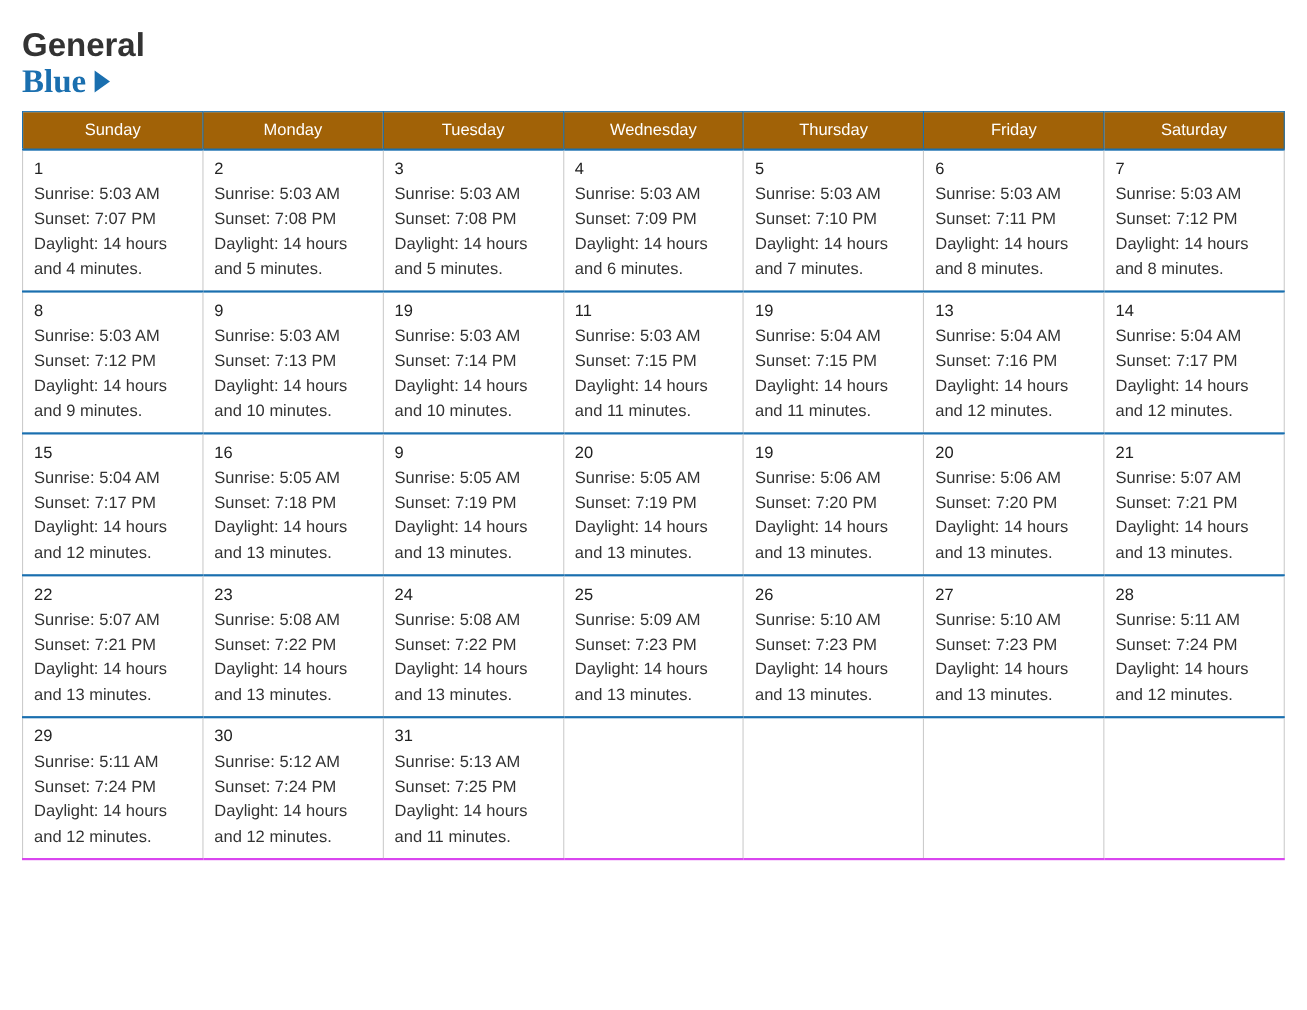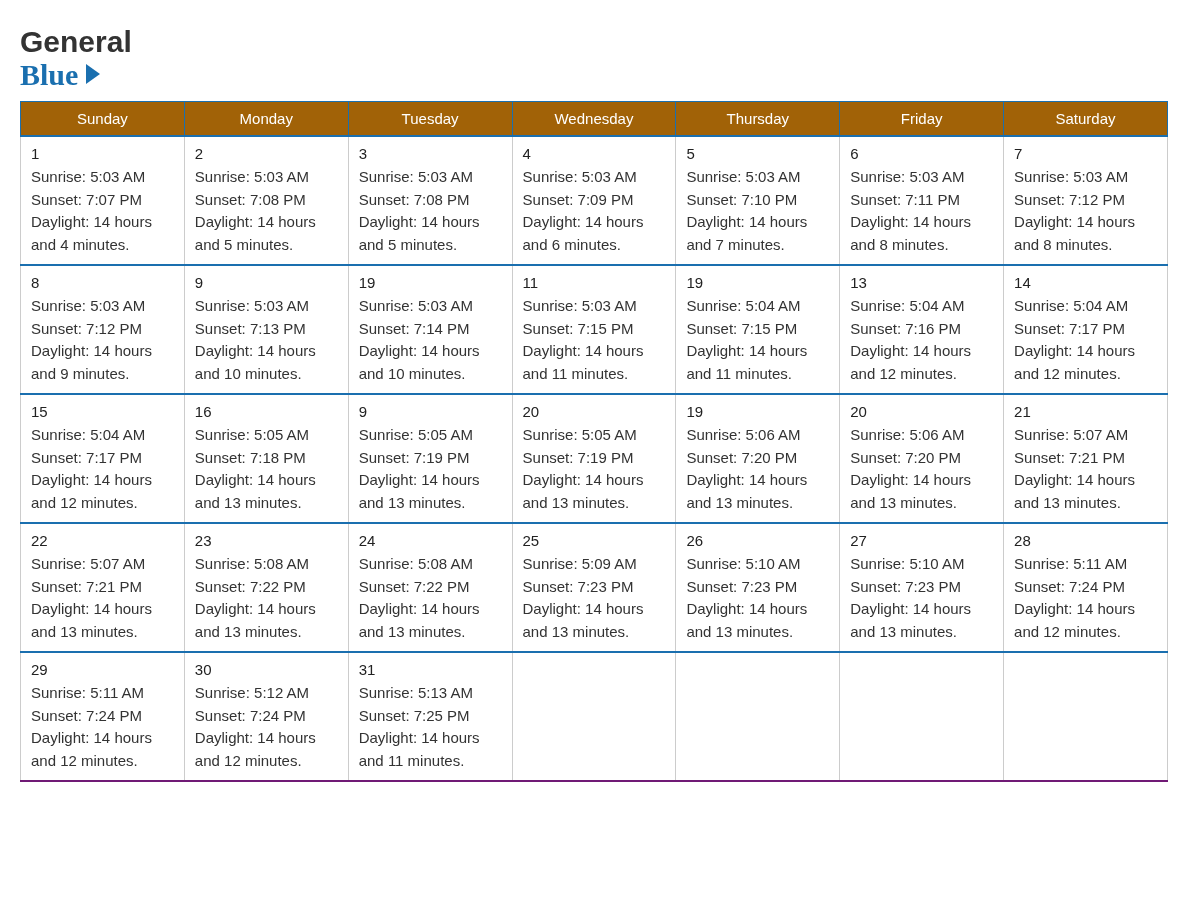--- a/index.html
+++ b/index.html
@@ -53,21 +53,21 @@
       vertical-align: top;
       padding: 8px 10px;
       border: 1px solid #ccc;
       font-size: 13px;
       color: #333;
       width: 14.28%;
       min-height: 100px;
       background: #fff;
     }
     .calendar tr:last-child td {
-      border-bottom: 2px solid #701a75;
+      border-bottom: 2px solid #d946ef;
     }
     .calendar tbody tr:first-child td {
       border-top: 2px solid #1a6faf;
     }
     .day-number {
       font-size: 15px;
       font-weight: normal;
       margin-bottom: 4px;
       color: #222;
     }

